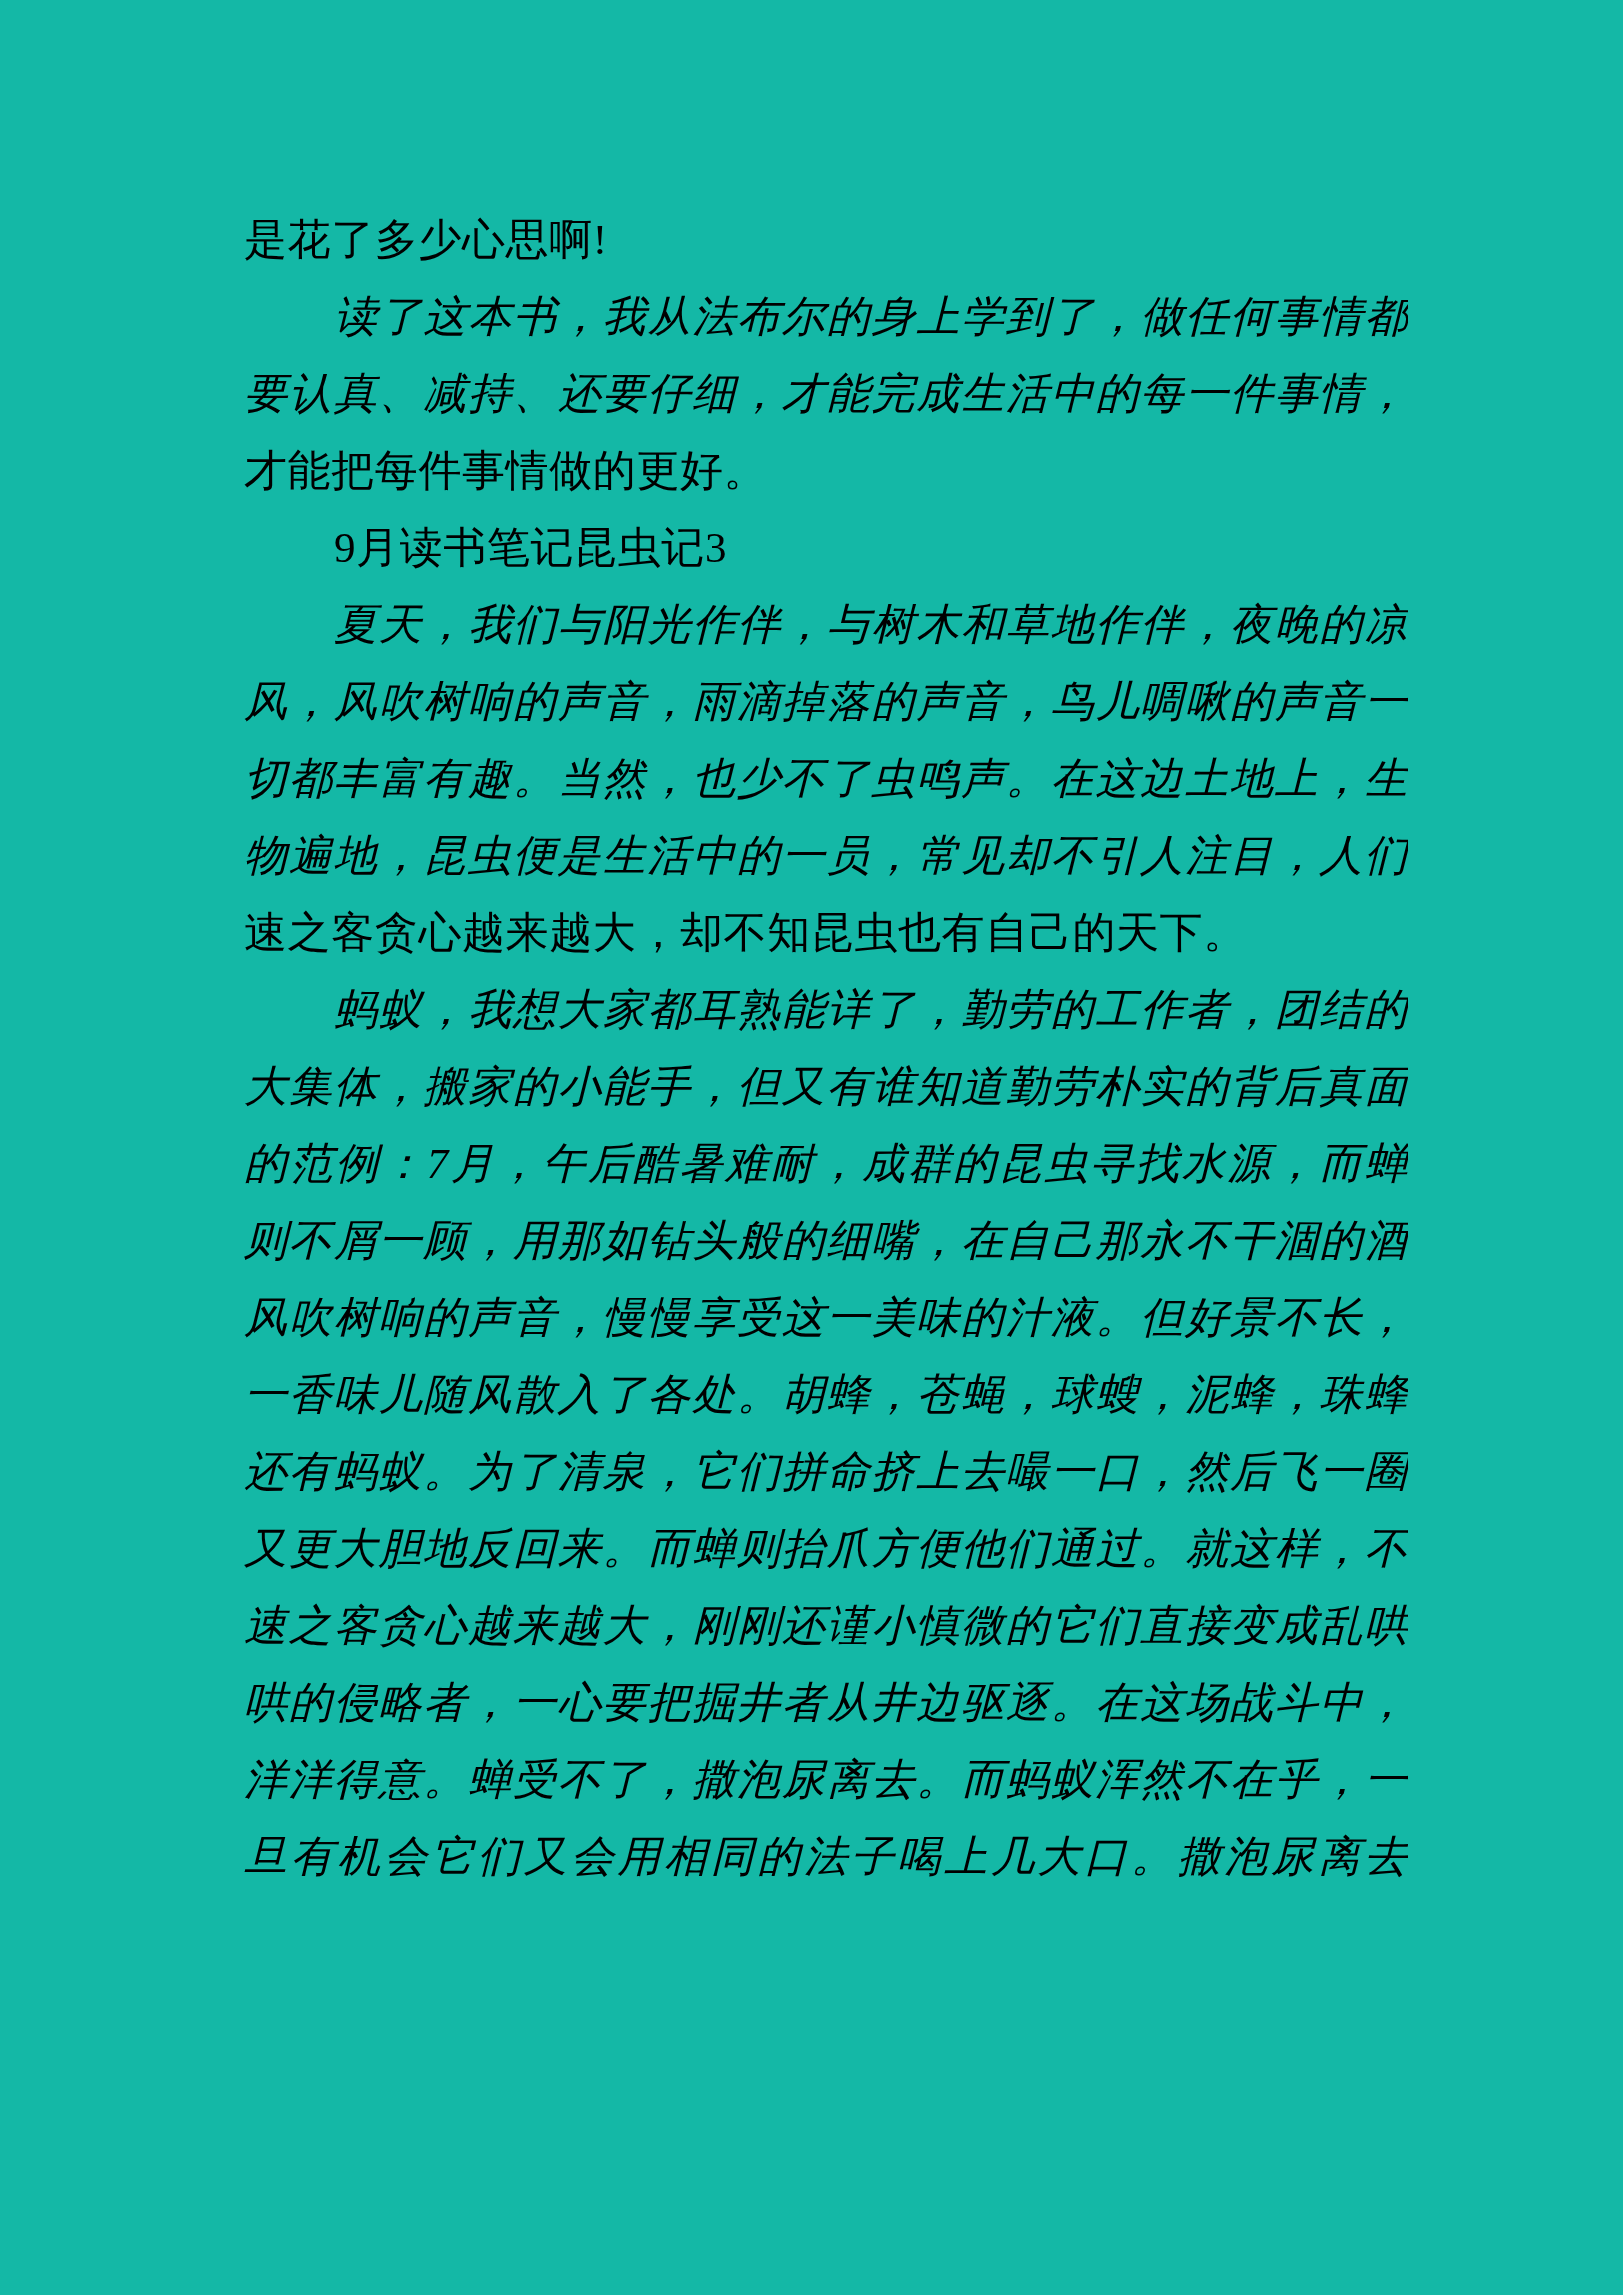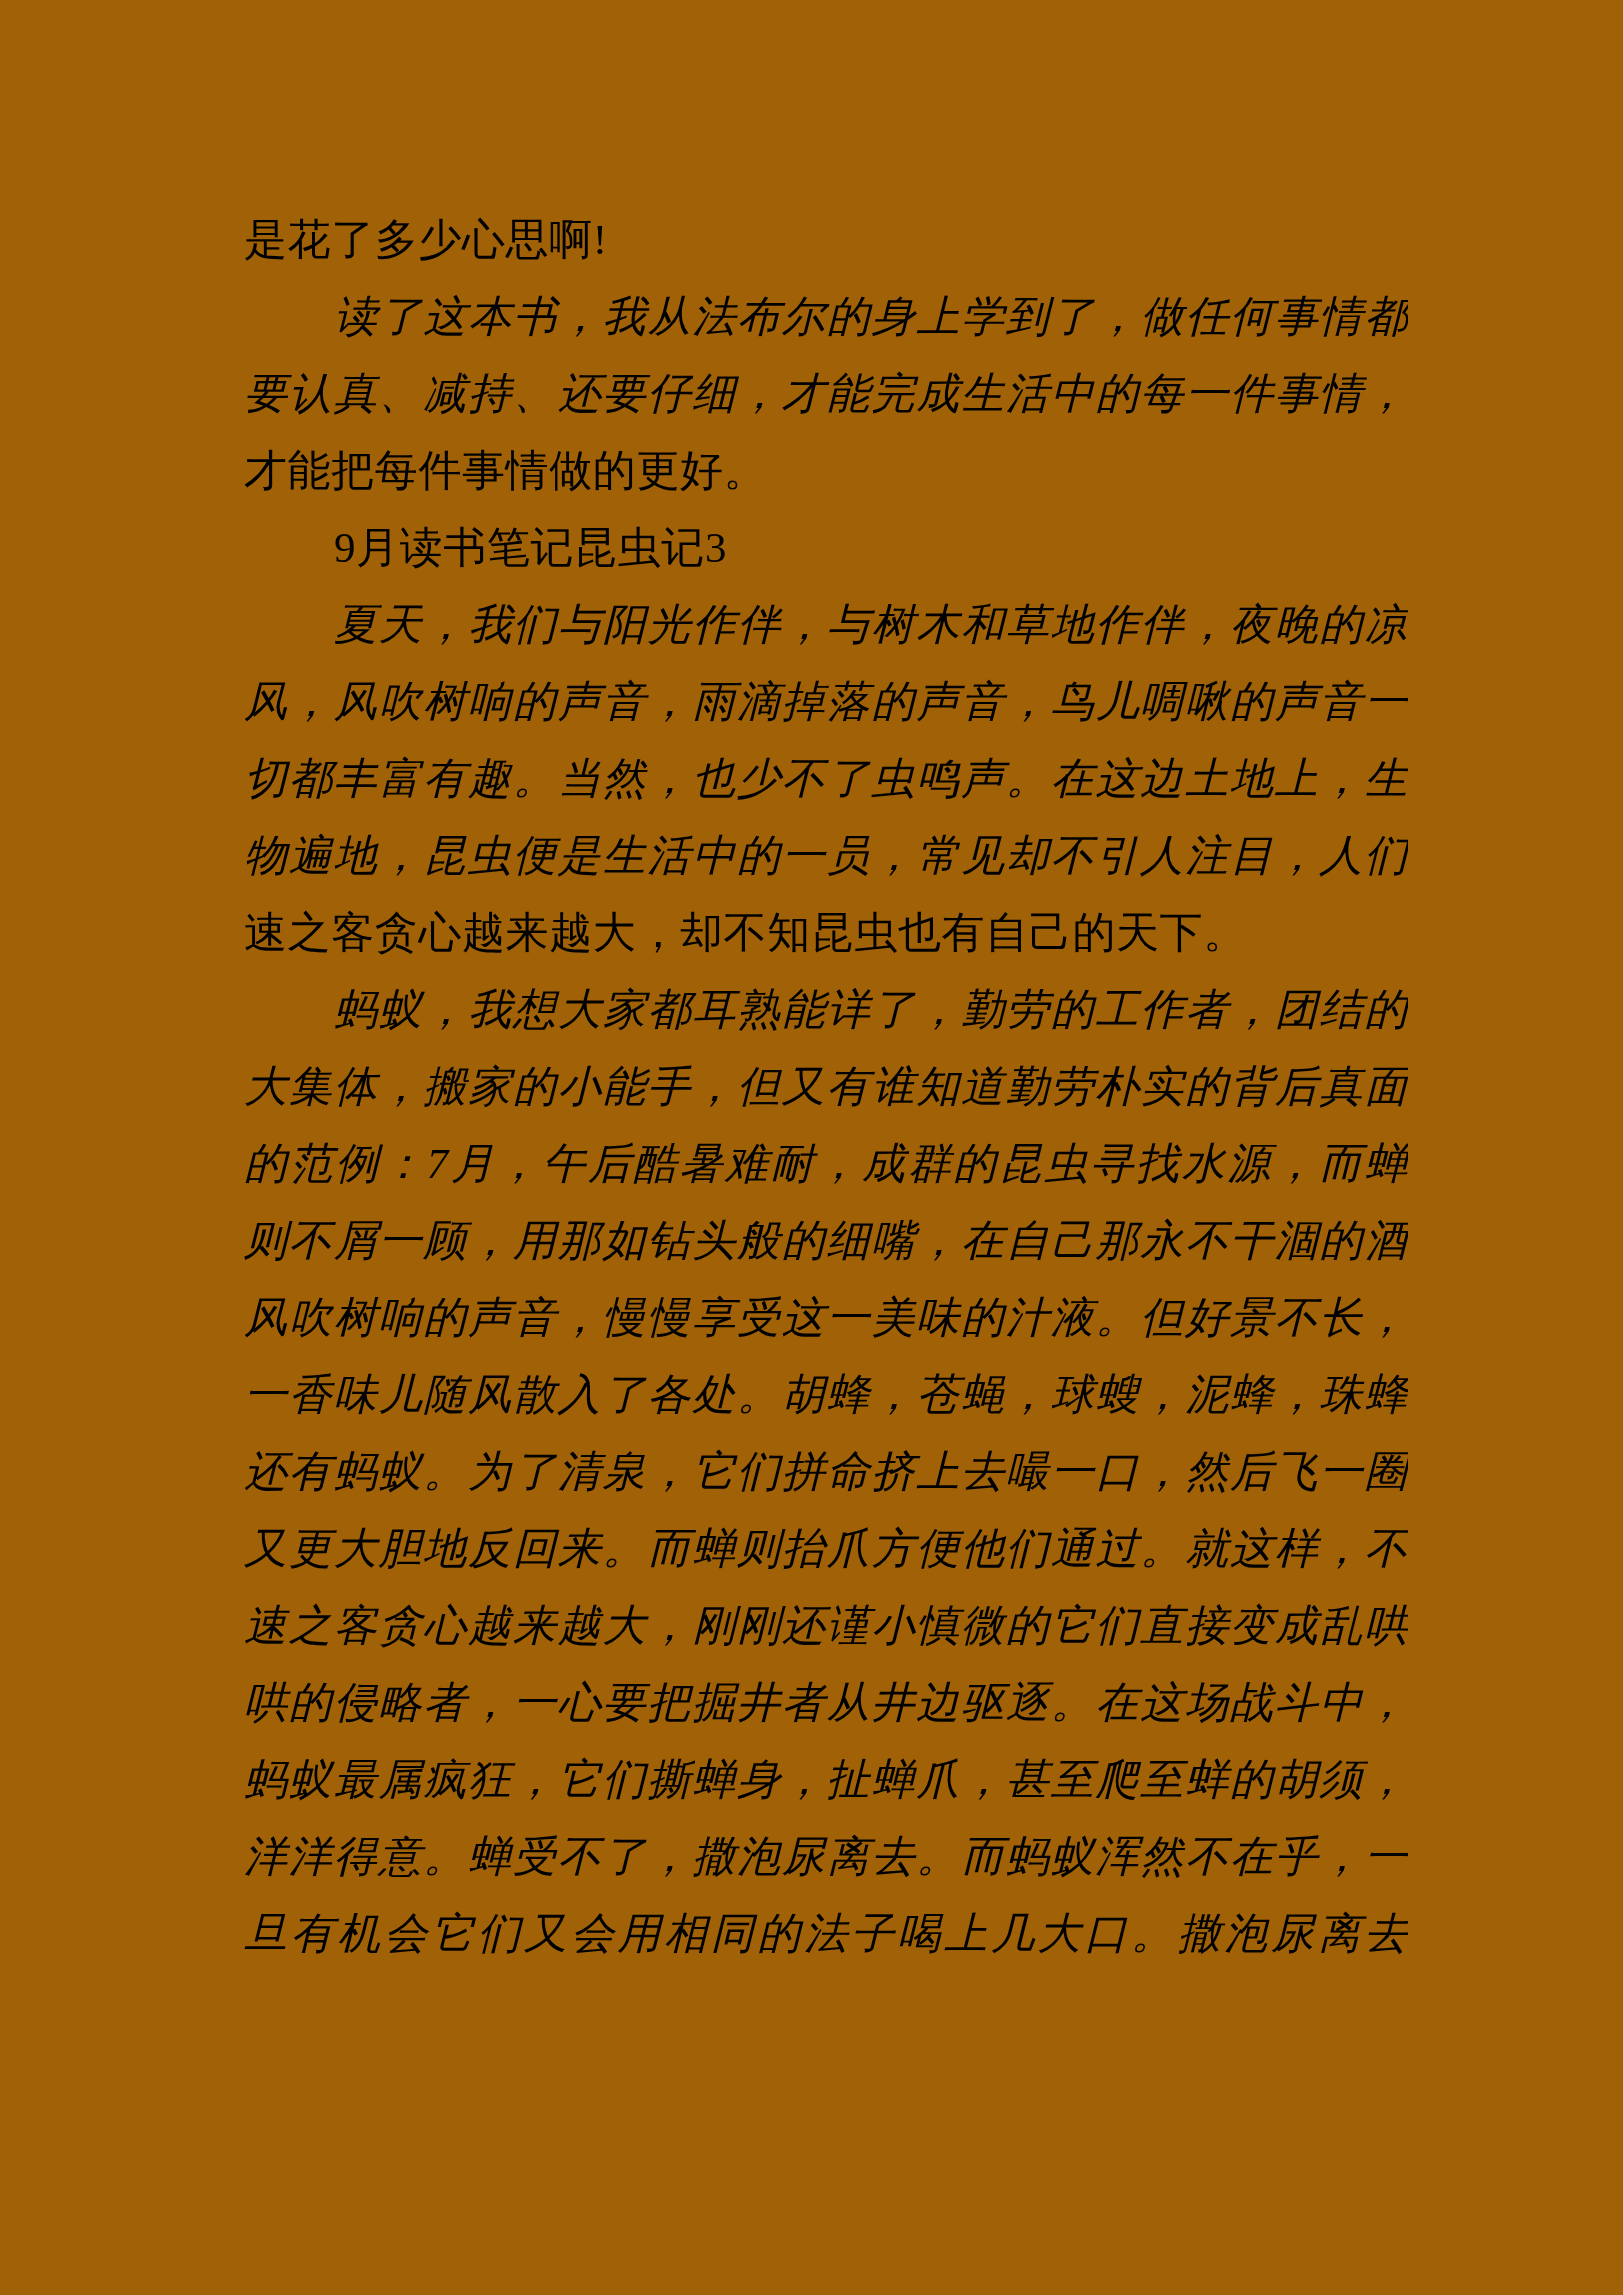--- a/index.html
+++ b/index.html
@@ -13,21 +13,21 @@
     position: relative;
     overflow: hidden;
     font-family: "Liberation Serif", "DejaVu Serif", serif;
   }
   .page {
     position: absolute;
     left: 0;
     top: 0;
     width: 1623px;
     height: 2295px;
-    background: #a16207;
+    background: #14b8a6;
   }
   .doc {
     position: absolute;
     left: 244px;
     top: 201px;
     width: 1164px;
     color: #000000;
   }
   .line {
     height: 77px;
@@ -65,18 +65,17 @@
     <div class="line indent justify">蚂蚁，我想大家都耳熟能详了，勤劳的工作者，团结的</div>
     <div class="line justify">大集体，搬家的小能手，但又有谁知道勤劳朴实的背后真面</div>
     <div class="line justify">的范例：7月，午后酷暑难耐，成群的昆虫寻找水源，而蝉</div>
     <div class="line justify">则不屑一顾，用那如钻头般的细嘴，在自己那永不干涸的酒</div>
     <div class="line justify">风吹树响的声音，慢慢享受这一美味的汁液。但好景不长，这</div>
     <div class="line justify">一香味儿随风散入了各处。胡蜂，苍蝇，球螋，泥蜂，珠蜂</div>
     <div class="line justify">还有蚂蚁。为了清泉，它们拼命挤上去嘬一口，然后飞一圈</div>
     <div class="line justify">又更大胆地反回来。而蝉则抬爪方便他们通过。就这样，不</div>
     <div class="line justify">速之客贪心越来越大，刚刚还谨小慎微的它们直接变成乱哄</div>
     <div class="line justify">哄的侵略者，一心要把掘井者从井边驱逐。在这场战斗中，</div>
-    <div class="line justify">蚂蚁最属疯狂，它们撕蝉身，扯蝉爪，甚至爬至蛘的胡须，</div>
     <div class="line justify">洋洋得意。蝉受不了，撒泡尿离去。而蚂蚁浑然不在乎，一</div>
     <div class="line justify">旦有机会它们又会用相同的法子喝上几大口。撒泡尿离去</div>
   </div>
 </div>
 
 
 </body></html>

